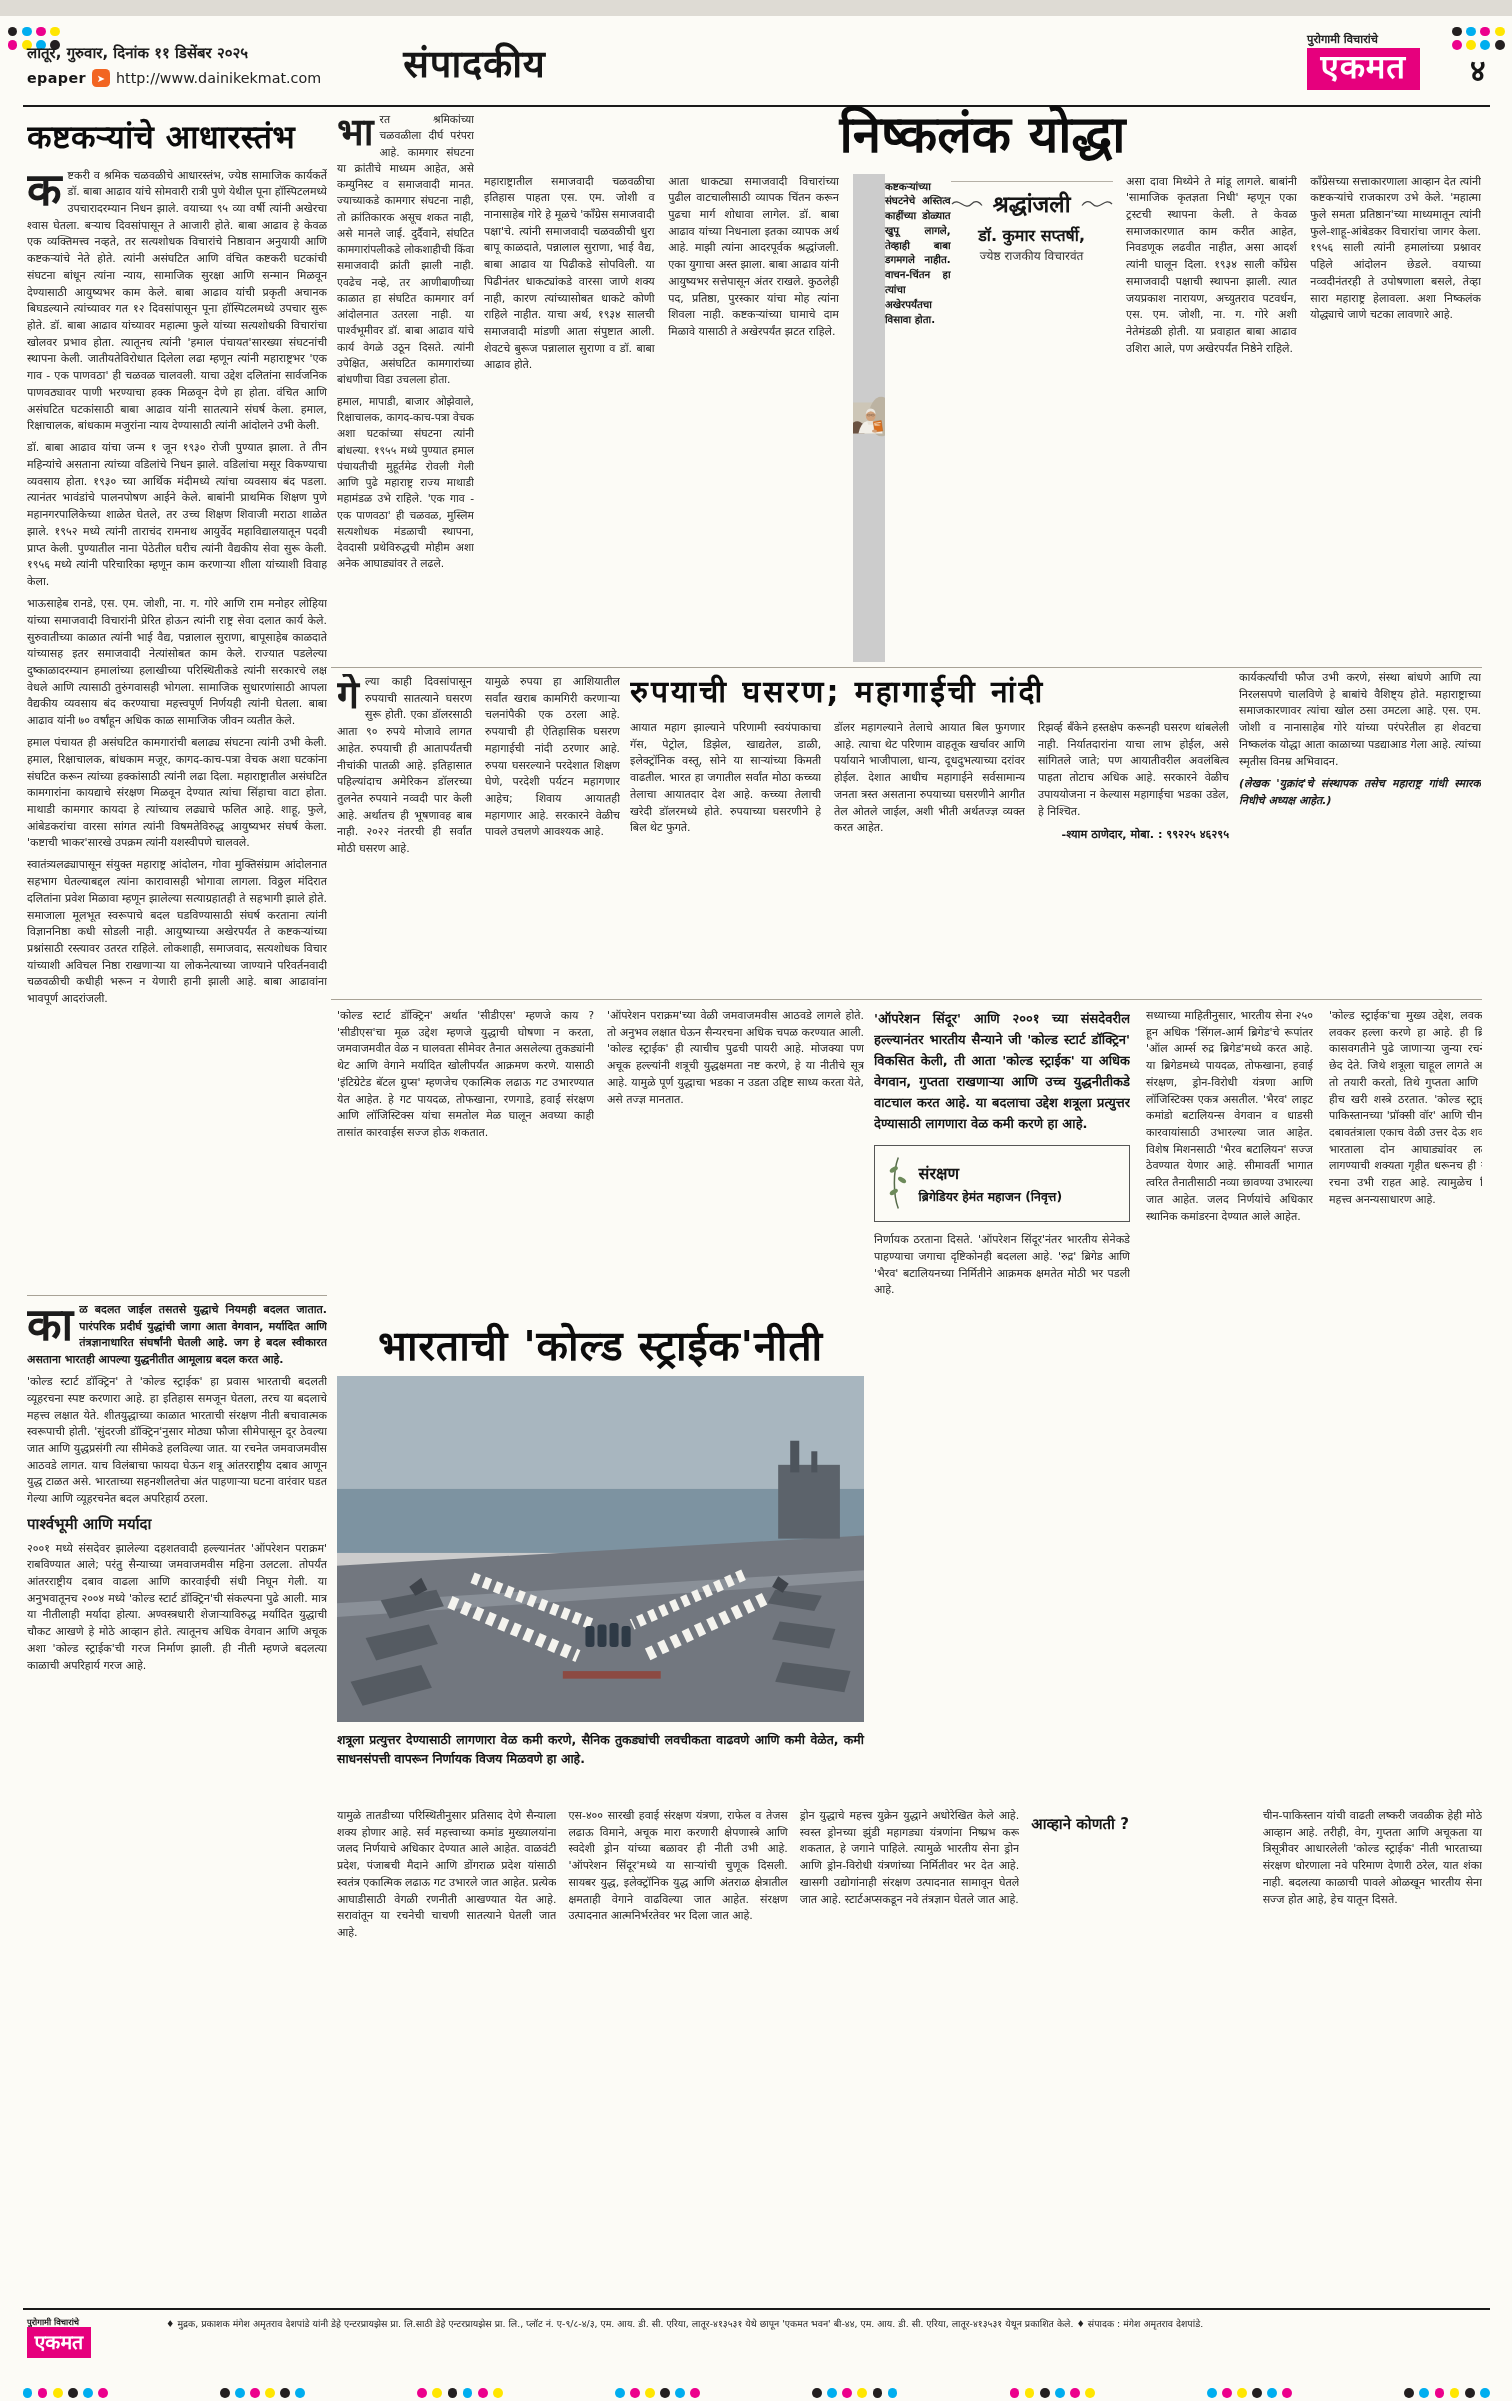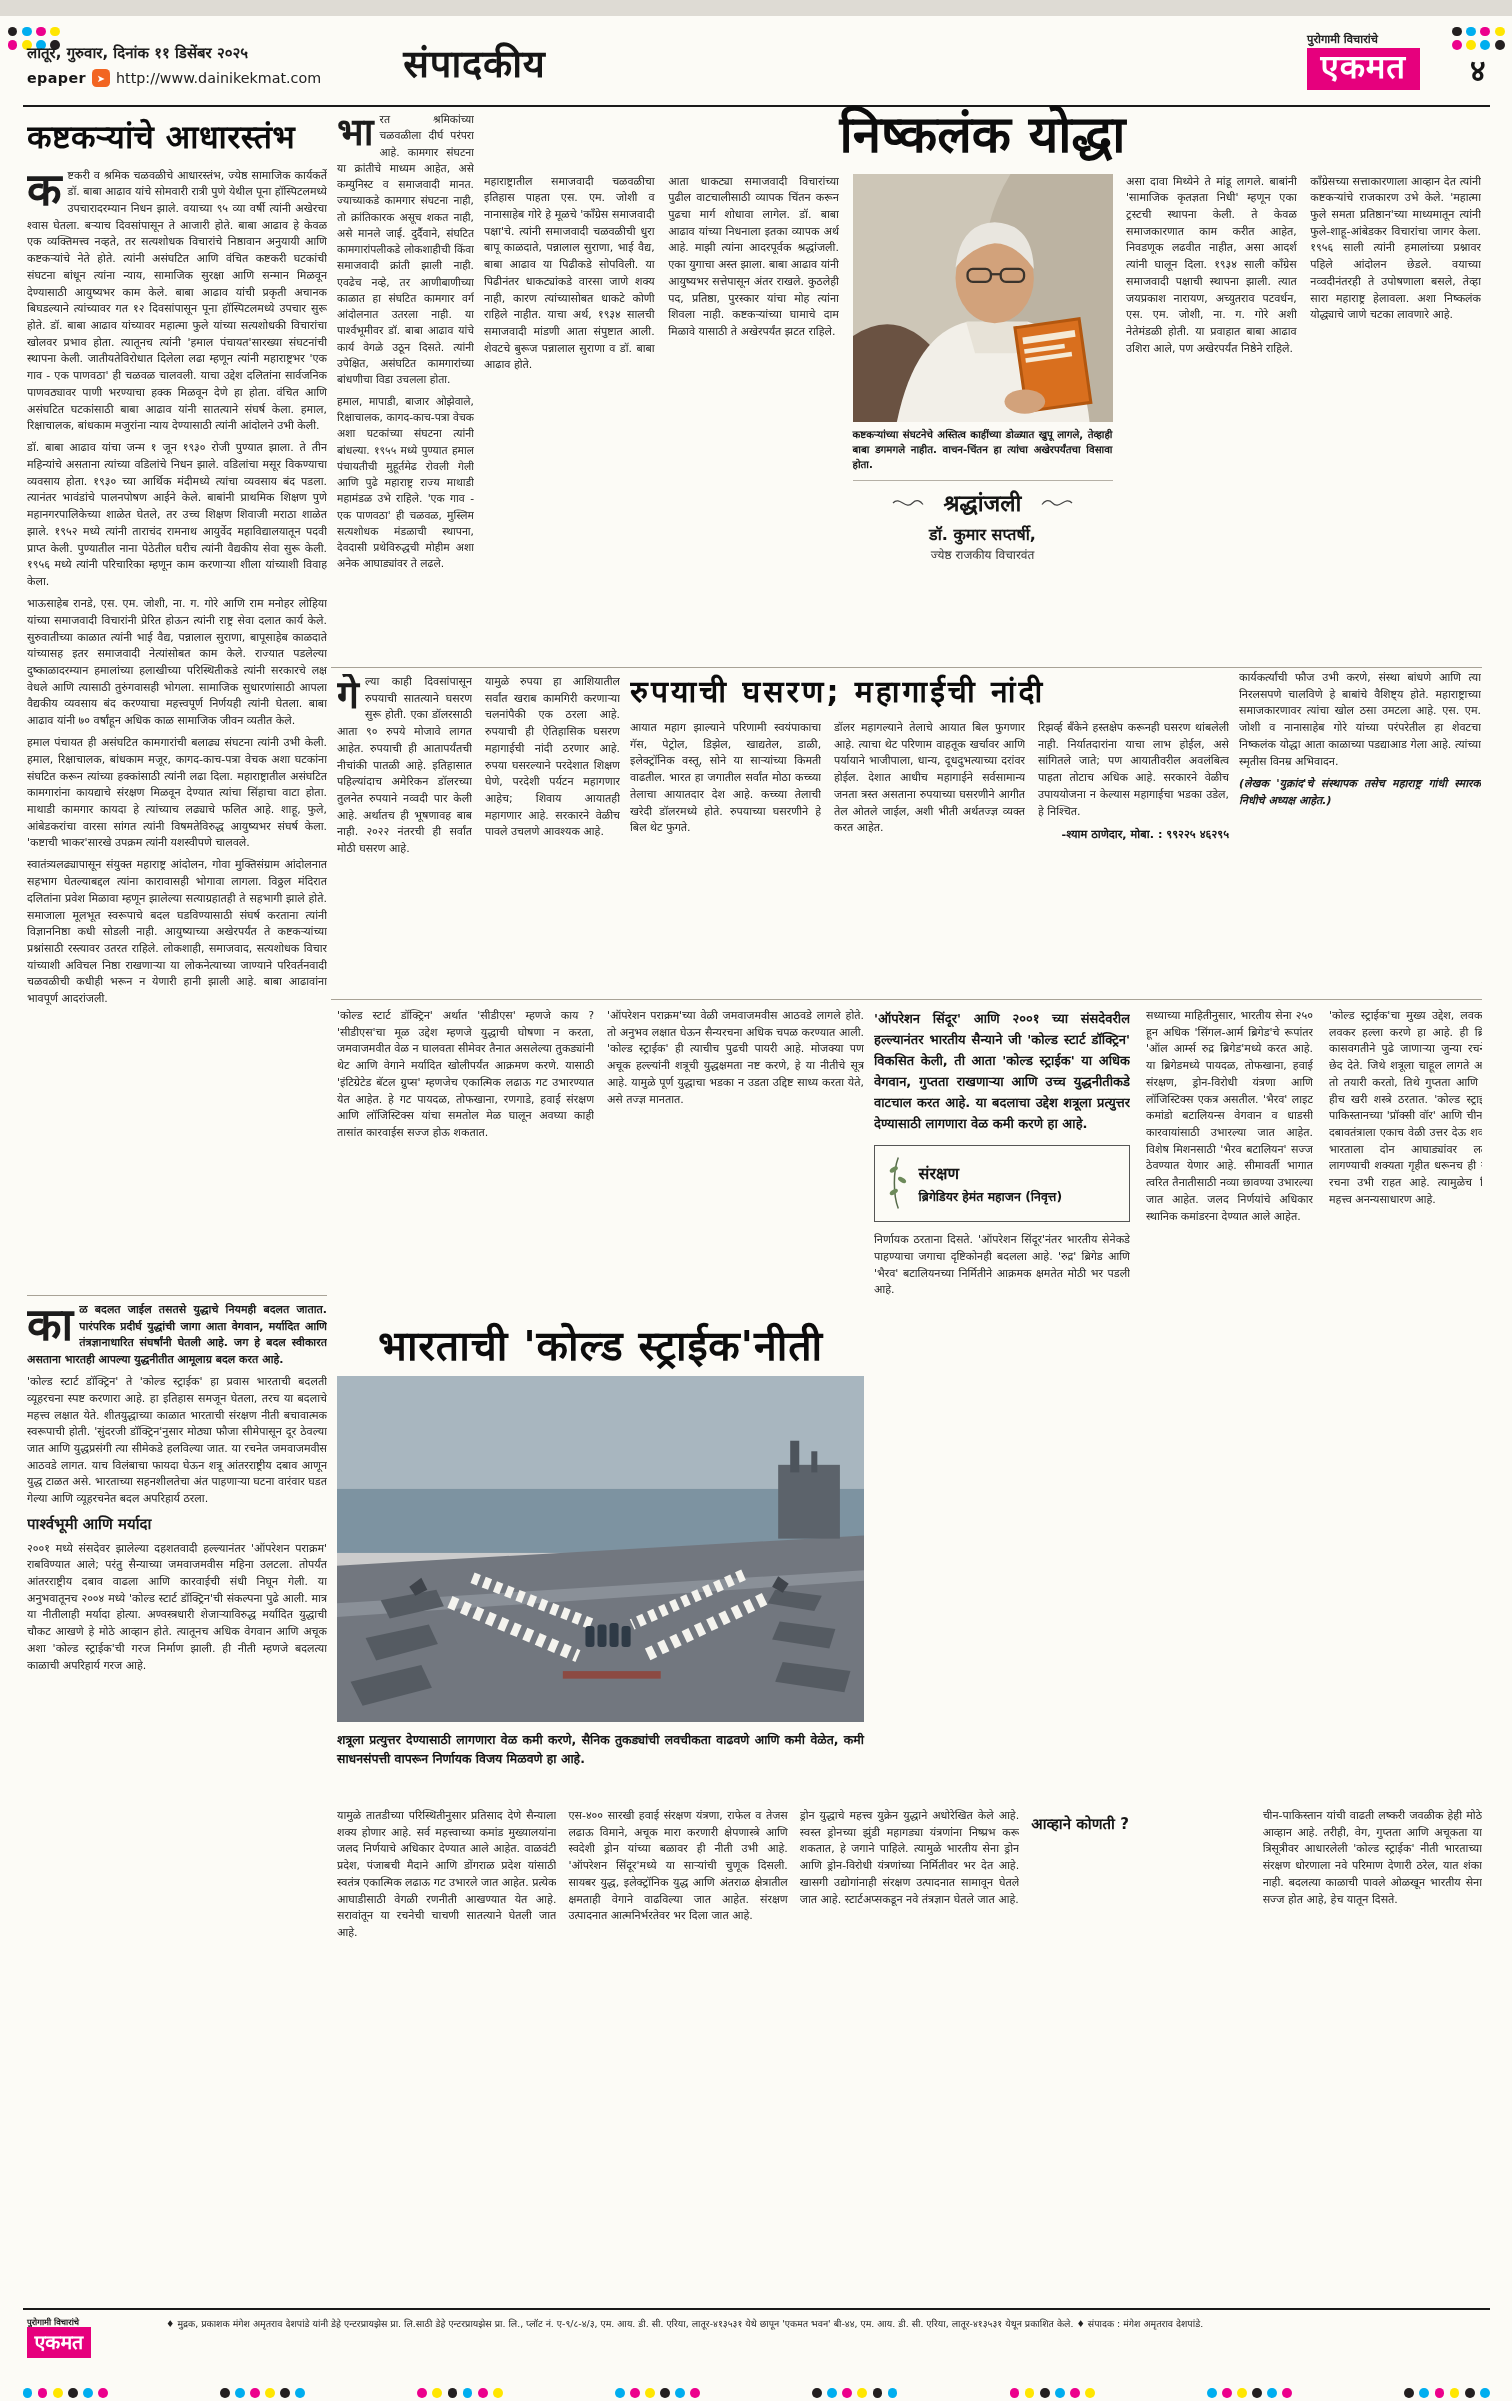--- a/index.html
+++ b/index.html
@@ -44,26 +44,26 @@
   .clip { overflow:hidden; }
 
   
   .pillar-headline { font-size:32px; margin-bottom:10.5px; letter-spacing:0.4px; }
 
   
   .yoddha-headline { font-size:51px; text-align:center; line-height:1.05; margin-bottom:12px; }
   .yoddha-grid { display:grid; grid-template-columns:1fr 1fr 260px 1fr 1fr;
                  column-gap:13.6px; height:488px; overflow:hidden; }
   .ycol { overflow:hidden; }
-  .ycenter { display:flex; flex-direction:column; }
+  .ycenter { display:flex; flex-direction:row; }
   .ycaption { font-size:10.2px; font-weight:700; line-height:1.45; text-align:justify;
               margin-top:6px; }
   .tribute { margin-top:7.5px; border-top:0.8px solid #b5b0a6; padding-top:6px; text-align:center; }
   .tribute-title { font-size:22.6px; font-weight:700; display:flex; align-items:center;
-                   justify-content:center; gap:20px; }
+                   justify-content:center; gap:10px; }
   .tribute-author { font-size:16px; font-weight:700; margin-top:4.5px; }
   .tribute-role { font-size:12px; margin-top:1.5px; color:#333; }
 
   
   .rupee-headline { font-size:30px; letter-spacing:3px; margin-bottom:9px; }
   .colrow { display:flex; gap:12.8px; }
   .colrow > div { flex:1; overflow:hidden; }
   .byline { font-weight:700; text-align:right; margin-top:6px; font-size:11.3px; }
   .credit { font-weight:700; font-style:italic; margin-top:6px; }
 

